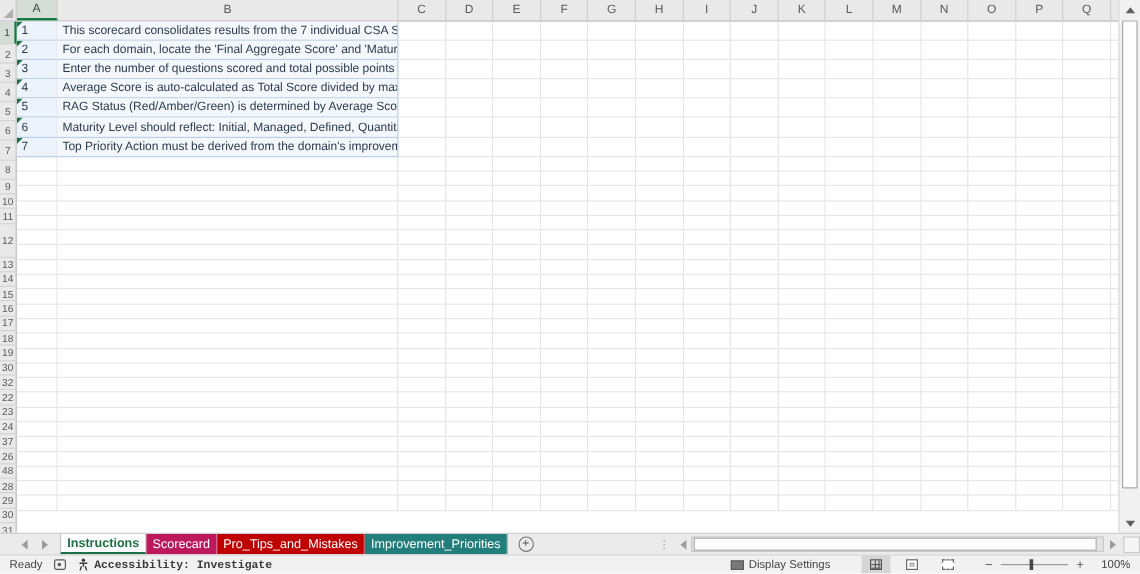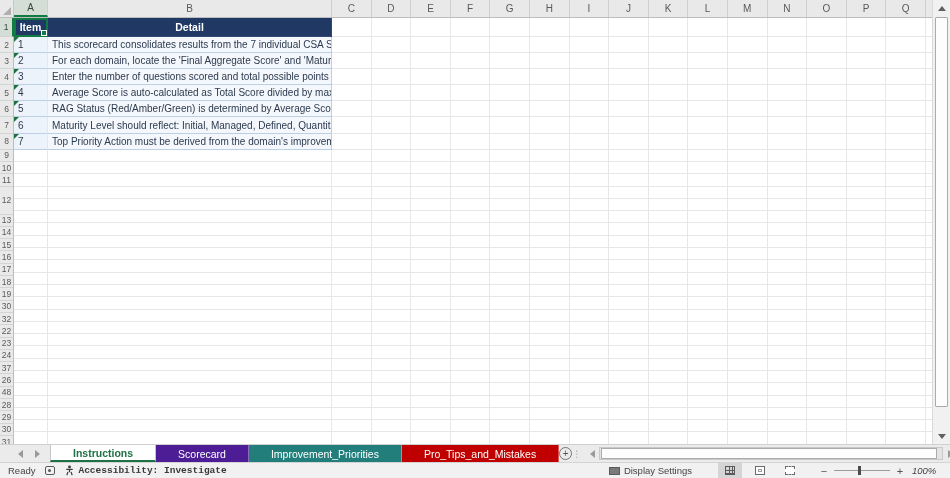--- a/index.html
+++ b/index.html
@@ -59,21 +59,21 @@
 
   
   .tabbar { position:absolute; top:444px; left:0; width:950px; height:18px; background:#EBEBEB;
     border-top:1px solid #D0D0D0; display:flex; align-items:stretch; font-size:10.5px; }
   .tab-nav { display:flex; align-items:center; gap:12px; padding:0 10px 0 18px; }
   .tri-l { width:0; height:0; border-top:4px solid transparent; border-bottom:4px solid transparent;
     border-right:5px solid #9a9a9a; }
   .tri-r { width:0; height:0; border-top:4px solid transparent; border-bottom:4px solid transparent;
     border-left:5px solid #9a9a9a; }
   .tabs { display:flex; align-items:stretch; }
-  .tab { display:flex; align-items:center; padding:0 22px; color:#fff; border-right:1px solid rgba(255,255,255,.35); cursor:default; }
+  .tab { display:flex; align-items:center; padding:0 5px; color:#fff; border-right:1px solid rgba(255,255,255,.35); cursor:default; }
   .tab.active { background:#fff; color:#1E7145; font-weight:bold;
     border:1px solid #C6C6C6; border-top:none; border-bottom:2px solid #1E7145; }
   .add-sheet { display:flex; align-items:center; justify-content:center; width:30px; }
   .add-sheet .circ { width:13px; height:13px; border:1px solid #767676; border-radius:50%;
     display:flex; align-items:center; justify-content:center; font-size:10px; color:#555; line-height:1; }
   .tab-spacer { flex:1; }
   .dots { align-self:center; color:#9a9a9a; font-size:9px; letter-spacing:0; margin-right:4px; }
   .h-scroll { align-self:center; display:flex; align-items:center; height:14px; }
   .h-btn { width:14px; height:14px; display:flex; align-items:center; justify-content:center; background:#EBEBEB; }
   .h-track { width:344px; height:13px; background:#E3E3E3; border:1px solid #C9C9C9; position:relative; }
@@ -99,21 +99,21 @@
       linear-gradient(#5a5a5a,#5a5a5a) 6px 0/1px 100% no-repeat,
       linear-gradient(#5a5a5a,#5a5a5a) 0 3px/100% 1px no-repeat,
       linear-gradient(#5a5a5a,#5a5a5a) 0 6px/100% 1px no-repeat; }
   .ic-pagelayout { width:10px; height:9px; border:1px solid #6a6a6a; position:relative; background:#fff; }
   .ic-pagelayout::after { content:""; position:absolute; inset:2px; border:1px solid #9a9a9a; }
   .ic-pagebreak { width:10px; height:9px; border:1px dashed #6a6a6a; background:#fff; }
   .zoomer { display:flex; align-items:center; gap:6px; }
   .zo-sign { color:#555; font-size:11px; width:8px; text-align:center; }
   .zo-track { width:56px; height:1px; background:#9a9a9a; position:relative; }
   .zo-thumb { position:absolute; left:24px; top:-4px; width:3px; height:9px; background:#4a4a4a; }
-  .zoom-label { width:30px; color:#444;font-style:italic; }
+  .zoom-label { width:30px; text-align:right; color:#444; }
   svg.person { width:9px; height:11px; fill:#3a3a3a; }
 </style>
 </head>
 <body>
 
 <div class="app">
 
   <div class="grid-wrap">
     <div class="col-hdr-row">
       <div class="corner">
@@ -169,40 +169,20 @@
           <div class="row-h" style="height: 12.3px;">37</div>
           <div class="row-h" style="height: 12.3px;">26</div>
           <div class="row-h" style="height: 12.3px;">48</div>
           <div class="row-h" style="height: 12.3px;">28</div>
           <div class="row-h" style="height: 12.3px;">29</div>
           <div class="row-h" style="height: 12.3px;">30</div>
           <div class="row-h" style="height: 12.3px;">31</div>
           <div class="row-h" style="height: 12.3px;">32</div>
         </div>
       <div class="rows" id="rows">
-          <div class="g-row" style="height: 19px;">
-            <div class="cell w-a tbl-hdr sel-cell">Item</div>
-            <div class="cell w-b tbl-hdr">Detail</div>
-            <div class="cell w-s"></div>
-            <div class="cell w-s"></div>
-            <div class="cell w-s"></div>
-            <div class="cell w-s"></div>
-            <div class="cell w-s"></div>
-            <div class="cell w-s"></div>
-            <div class="cell w-s"></div>
-            <div class="cell w-s"></div>
-            <div class="cell w-s"></div>
-            <div class="cell w-s"></div>
-            <div class="cell w-s"></div>
-            <div class="cell w-s"></div>
-            <div class="cell w-s"></div>
-            <div class="cell w-s"></div>
-            <div class="cell w-s"></div>
-            <div class="cell w-fill"></div>
-          </div>
           <div class="g-row" style="height: 16.1px;">
             <div class="cell w-a tbl-a"><span class="flag"></span>1</div>
             <div class="cell w-b tbl-b">This scorecard consolidates results from the 7 individual CSA STAR Cloud</div>
             <div class="cell w-s"></div>
             <div class="cell w-s"></div>
             <div class="cell w-s"></div>
             <div class="cell w-s"></div>
             <div class="cell w-s"></div>
             <div class="cell w-s"></div>
             <div class="cell w-s"></div>
@@ -830,23 +810,23 @@
       </div>
   </div>
 
   <div class="tabbar">
     <div class="tab-nav">
       <div class="tri-l"></div>
       <div class="tri-r"></div>
     </div>
     <div class="tabs" id="tabs">
         <div class="tab active">Instructions</div>
-        <div class="tab" style="background: #4c1d95; color: rgb(255, 255, 255);">Scorecard</div>
+        <div class="tab" style="background: #be185d; color: rgb(255, 255, 255);">Scorecard</div>
+        <div class="tab" style="background: rgb(192, 0, 0); color: rgb(255, 255, 255);">Pro_Tips_and_Mistakes</div>
         <div class="tab" style="background: rgb(33, 126, 123); color: rgb(255, 255, 255);">Improvement_Priorities</div>
-        <div class="tab" style="background: rgb(192, 0, 0); color: rgb(255, 255, 255);">Pro_Tips_and_Mistakes</div>
       </div>
     <div class="add-sheet">
         <div class="circ">+</div>
       </div>
     <div class="tab-spacer"></div>
     <div class="dots">⋮</div>
     <div class="h-scroll">
       <div class="h-btn">
           <div class="tri-l"></div>
         </div>

